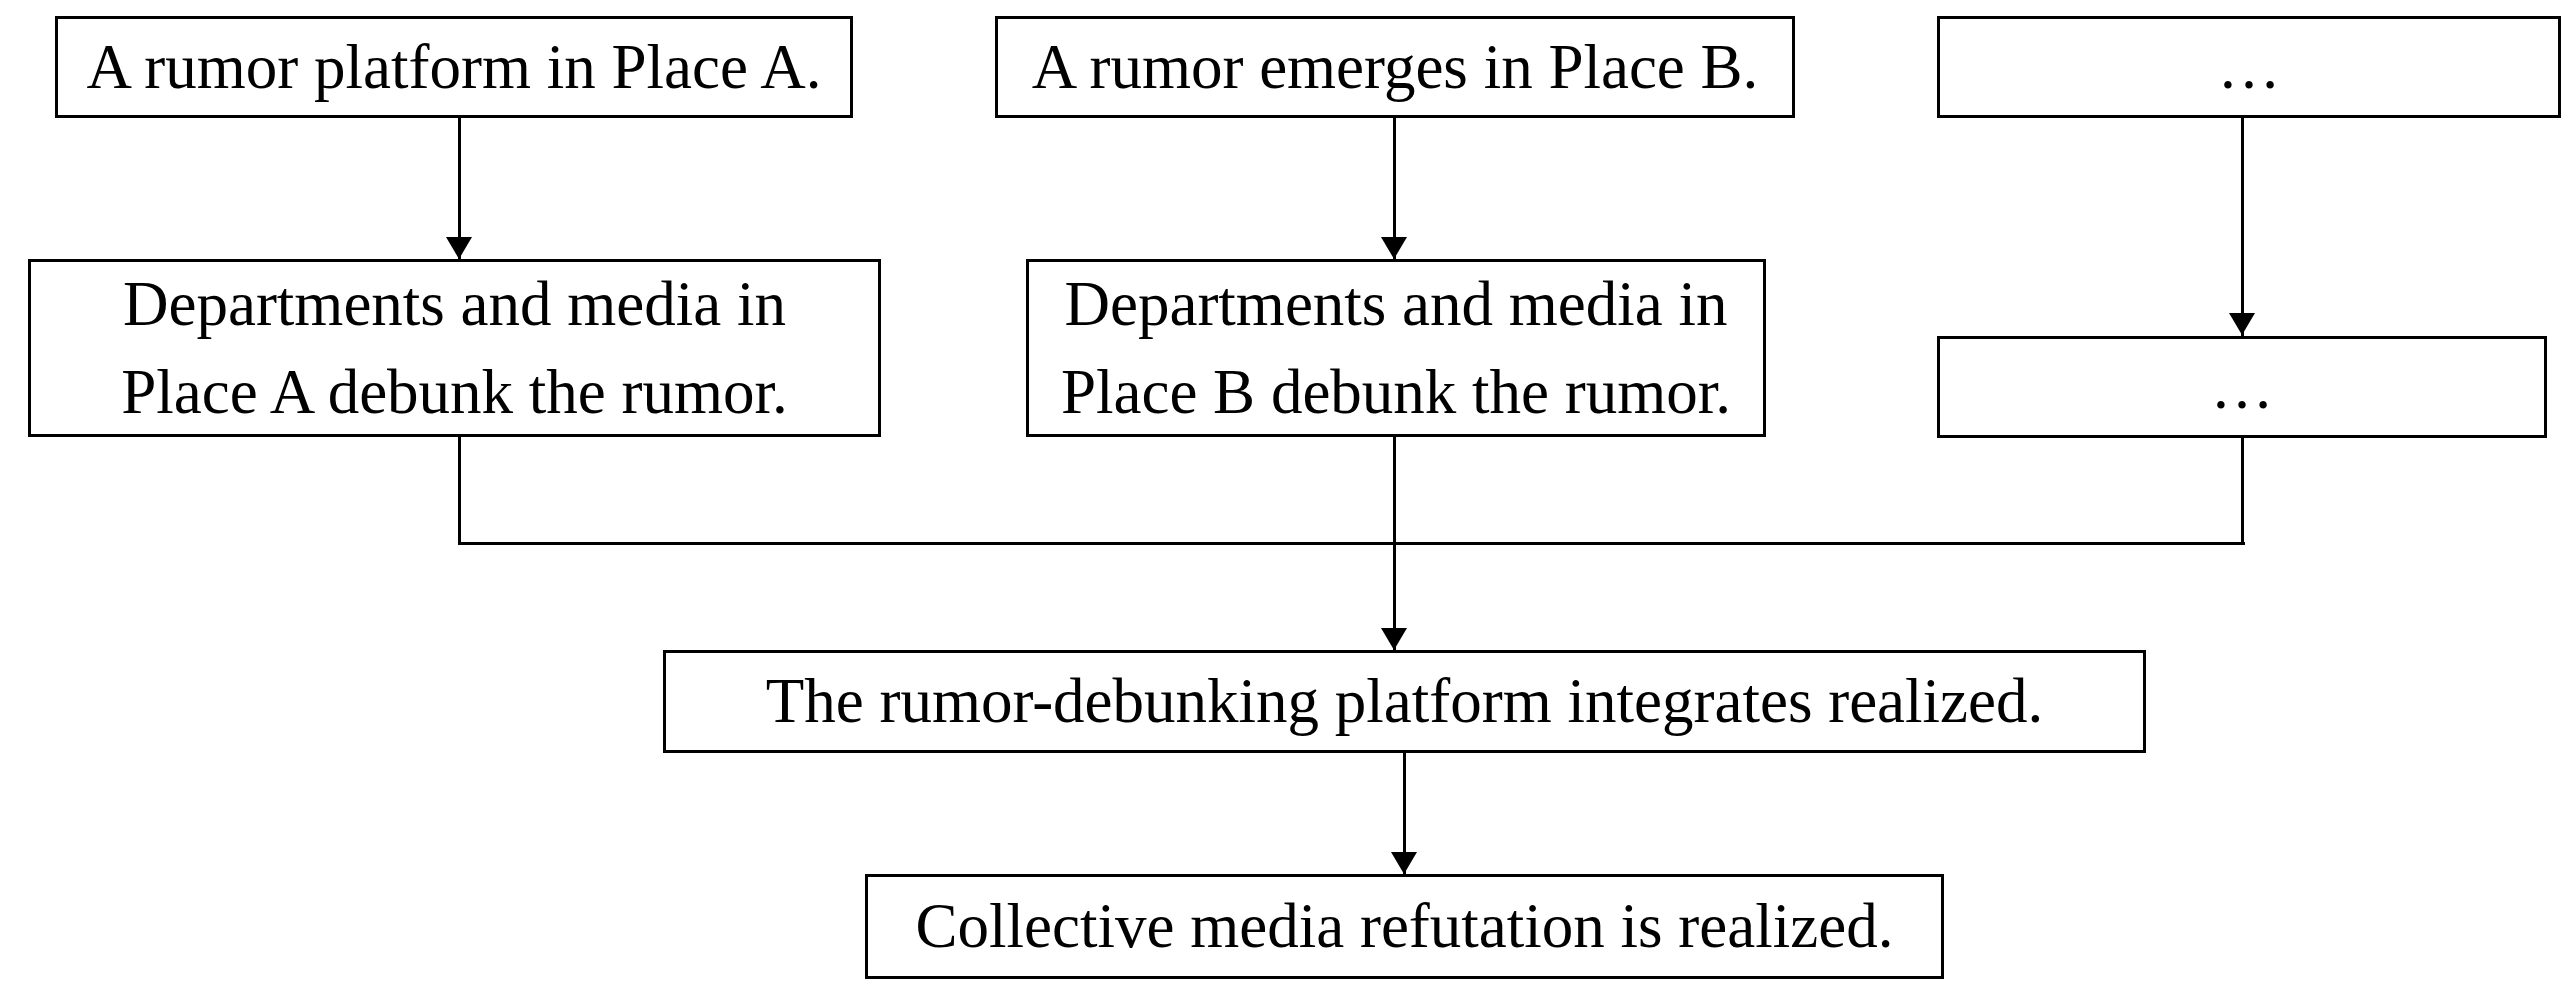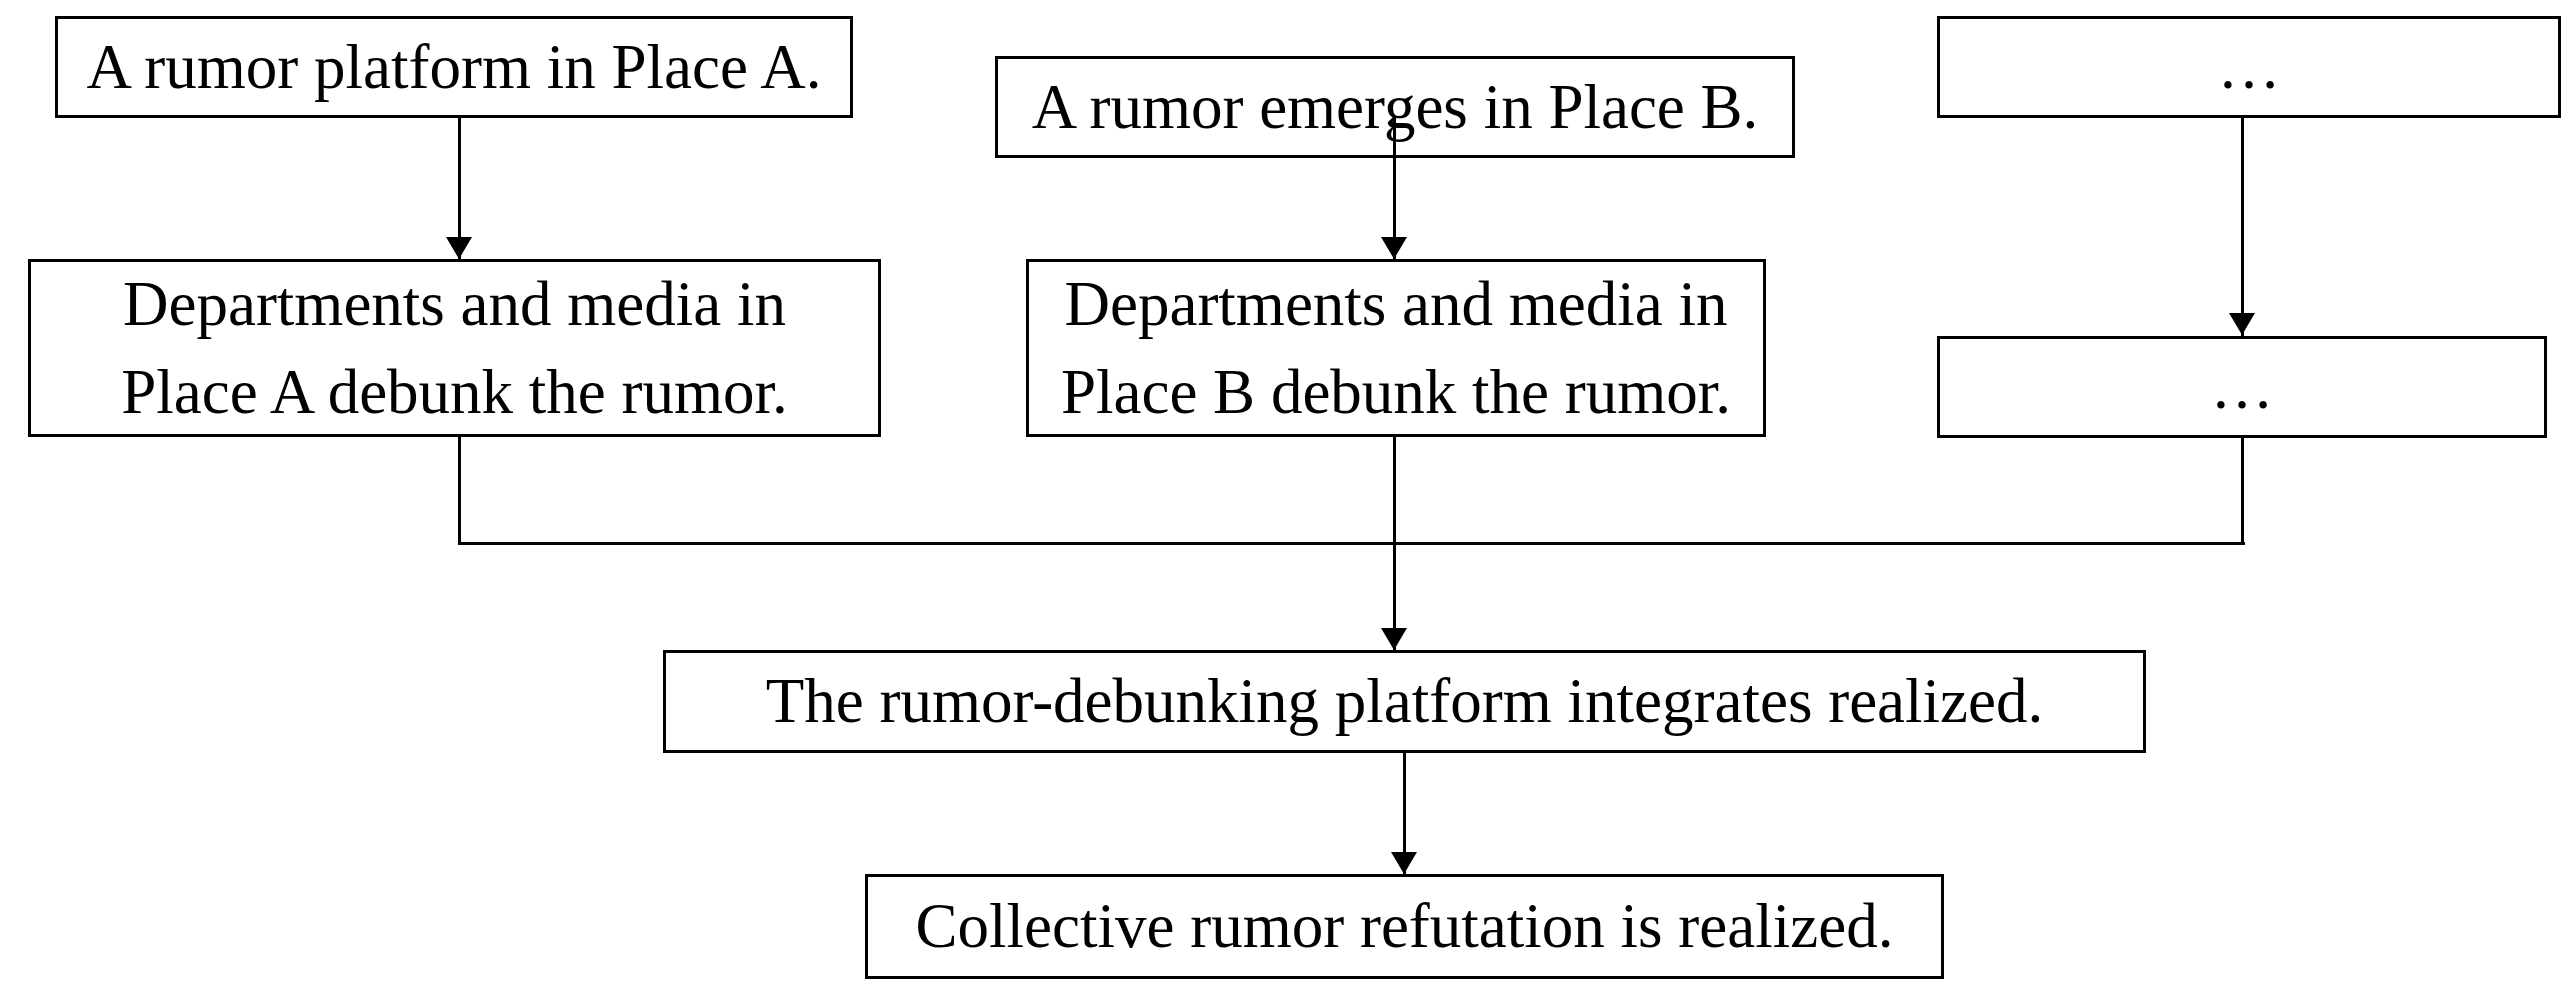--- a/index.html
+++ b/index.html
@@ -48,35 +48,35 @@
     border-top: 22.5px solid var(--line, #000000);
   }
 </style>
 </head>
 <body>
 
 <div class="canvas">
 
   <div class="node" style="left:55px; top:16px; width:798px; height:102px;">A rumor platform in Place A.</div>
 
-  <div class="node" style="left:995px; top:16px; width:800px; height:102px;margin-top:40px;">A rumor emerges in Place B.</div>
+  <div class="node" style="left:995px; top:16px; width:800px; height:102px;">A rumor emerges in Place B.</div>
 
   <div class="node" style="left:1937px; top:16px; width:624px; height:102px;">…</div>
 
   <div class="node" style="left:28px; top:259px; width:853px; height:178px;">Departments and media in
 Place A debunk the rumor.</div>
 
   <div class="node" style="left:1026px; top:259px; width:740px; height:178px;">Departments and media in
 Place B debunk the rumor.</div>
 
   <div class="node" style="left:1937px; top:336px; width:610px; height:102px;">…</div>
 
   <div class="node" style="left:663px; top:650px; width:1483px; height:103px;">The rumor-debunking platform integrates realized.</div>
 
-  <div class="node" style="left:865px; top:874px; width:1079px; height:105px;">Collective rumor refutation is realized.</div>
+  <div class="node" style="left:865px; top:874px; width:1079px; height:105px;">Collective media refutation is realized.</div>
 
   <div class="vline" style="left:458px; top:118px; height:141px;"></div>
   <div class="arrow-down" style="left:446px; top:237px;"></div>
 
   <div class="vline" style="left:1393px; top:118px; height:141px;"></div>
   <div class="arrow-down" style="left:1381px; top:237px;"></div>
 
   <div class="vline" style="left:2241px; top:118px; height:218px;"></div>
   <div class="arrow-down" style="left:2229px; top:313px;"></div>
 

